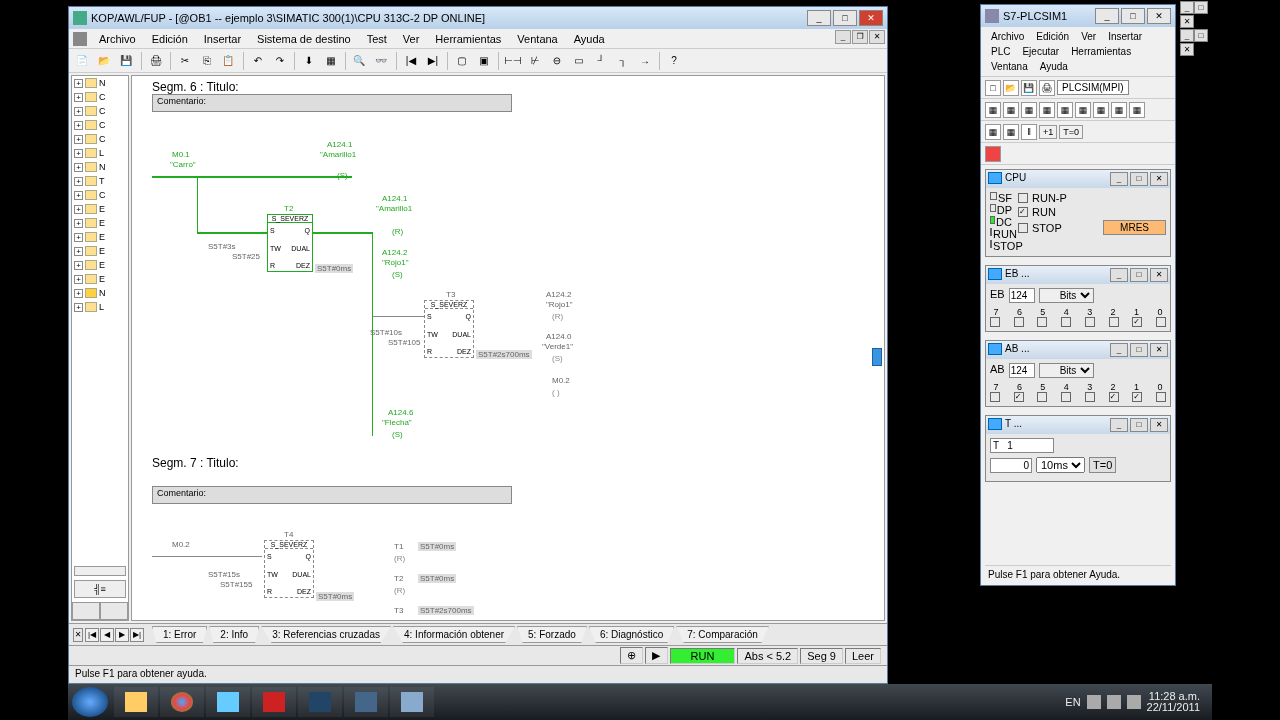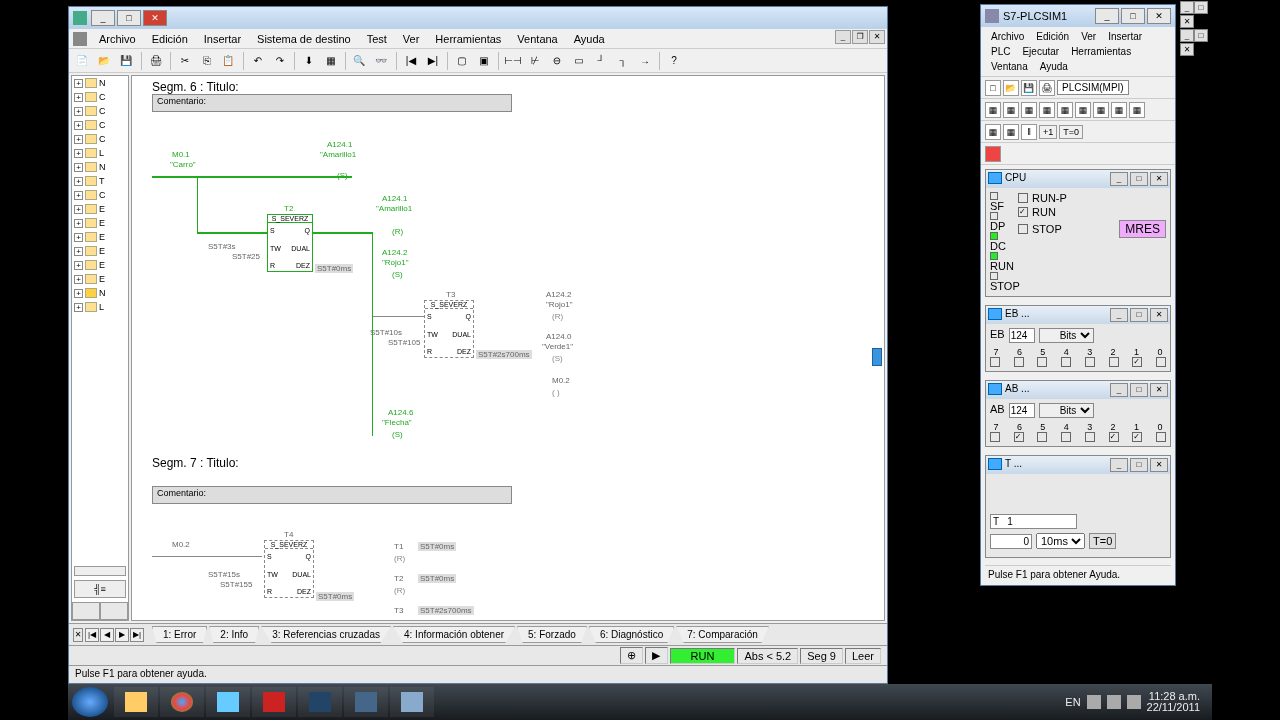--- a/index.html
+++ b/index.html
@@ -59,27 +59,27 @@
 .sim-toolbar .combo { border: 1px solid #888; background: #fff; padding: 1px 4px; font-size: 10px; }
 .sim-body { padding: 4px; }
 .panel { border: 1px solid #888; background: #e8e8e8; margin-bottom: 8px; }
 .panel-head { display: flex; align-items: flex-start; background: linear-gradient(#e8f0f8,#c8d8e8); padding: 2px; }
 .panel-head .ico { width: 14px; height: 12px; background: #4af; border: 1px solid #06a; margin-right: 3px; }
 .panel-head .pt { flex: 1; font-size: 10px; }
 .panel-head .pb { width: 18px; height: 14px; border: 1px solid #888; background: #e0e0e0; margin-left: 2px; font-size: 8px; text-align: center; line-height: 12px; cursor: pointer; }
 .panel-body { padding: 4px; background: #e8e8e8; font-size: 10px; }
 .cpu-body { display: flex; gap: 6px; }
 .cpu-leds { width: 22px; }
-.cpu-leds .led { display: flex; font-size: 8px; flex-direction: column; }
+.cpu-leds .led { display: flex; font-size: 8px; }
 .cpu-leds .led .sq { width: 8px; height: 8px; border: 1px solid #666; margin-right: 1px; }
 .cpu-leds .led.on .sq { background: #2e2; }
 .cpu-opts .row { display: flex; align-items: center; font-size: 10px; margin-bottom: 2px; }
 .cpu-opts .row .cb { width: 10px; height: 10px; border: 1px solid #666; margin-right: 4px; }
 .cpu-opts .row .cb.checked::after { content: "✓"; font-size: 8px; display: block; line-height: 8px; }
-.cpu-opts .mres { border: 1px solid #888; padding: 1px 5px; background: #f0abfc; font-size: 12px; float: right; cursor: pointer; }
+.cpu-opts .mres { border: 1px solid #888; padding: 1px 16px; background: #fdba74; font-size: 10px; float: right; cursor: pointer; }
 .io-body .addr-row { display: flex; gap: 4px; margin-bottom: 4px; }
 .io-body .addr-row input { width: 26px; border: 1px solid #888; font-size: 10px; padding: 1px; }
 .io-body .addr-row select { border: 1px solid #888; font-size: 10px; padding-left: 16px; }
 .io-body .bits-row { display: flex; flex-direction: column; }
 .io-body .bits-labels, .io-body .bits-checks { display: flex; justify-content: space-between; }
 .io-body .bits-labels span { width: 12px; text-align: center; font-size: 9px; }
 .io-body .bits-checks .bcb { width: 10px; height: 10px; border: 1px solid #666; }
 .io-body .bits-checks .bcb.on::after { content: "✓"; font-size: 8px; display: block; line-height: 8px; }
 .timer-body .trow { display: flex; gap: 4px; align-items: center; margin-bottom: 4px; }
 .timer-body input { border: 1px solid #888; padding: 1px 2px; font-size: 10px; }
@@ -97,20 +97,21 @@
 .taskbar .tray .clock { text-align: right; line-height: 11px; }
 </style>
 </head>
 <body>
 
 <div class="desktop">
 
 <div class="main-window">
   <div class="titlebar">
     <div class="icon"></div>
+    <div class="title">KOP/AWL/FUP  - [@OB1 -- ejemplo 3\SIMATIC 300(1)\CPU 313C-2 DP  ONLINE]</div>
     <div class="winbtns">
       <div class="winbtn">_</div>
       <div class="winbtn">□</div>
       <div class="winbtn close">✕</div>
     </div>
   </div>
   <div class="menubar">
     <div class="icon" style="width:14px;height:14px;background:#888;margin-right:4px"></div>
     <span>Archivo</span>
     <span>Edición</span>
@@ -567,21 +568,21 @@
     <div class="panel">
       <div class="panel-head">
         <div class="ico"></div>
         <div class="pt">T ...</div>
         <div class="pb">_</div>
         <div class="pb">□</div>
         <div class="pb">✕</div>
       </div>
       <div class="panel-body timer-body">
         <div class="trow">
-              <input style="width: 87px; margin-top: 36px;" value="T   1">
+              <input style="width: 64px;" value="T   1">
             </div>
         <div class="trow">
           <input style="width: 42px; text-align: right;" value="0">
           <select><option>10ms</option></select>
           <span style="border:1px solid #888;padding:1px 3px;background:#e0e0e0">T=0</span>
         </div>
       </div>
     </div>
   </div>
   <div class="sim-status">Pulse F1 para obtener Ayuda.</div>

